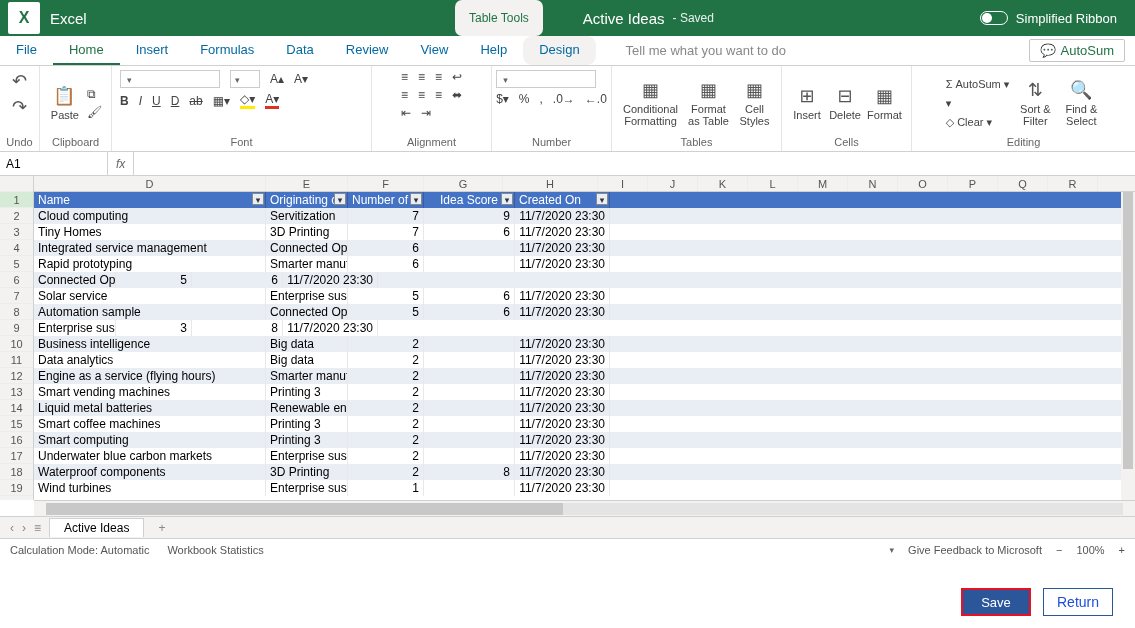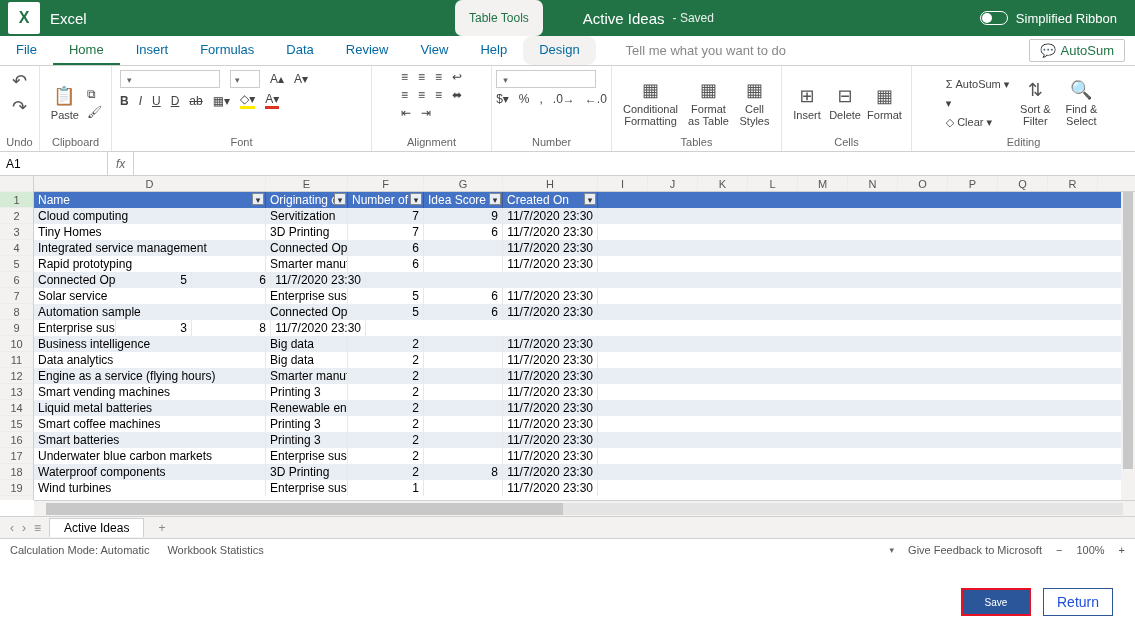--- a/index.html
+++ b/index.html
@@ -41,34 +41,34 @@
 .data-rows { }
 .data-row { display: flex; height: 16px; font-size: 12px; line-height: 16px; }
 .data-row.even { background: #e9edf4; }
 .cell { border-right: 1px solid #e8e8e8; padding: 0 4px; overflow: hidden; white-space: nowrap; height: 16px; }
 .header-row { background: #4472c4; color: #fff; }
 .header-row .cell { position: relative; border-right: 1px solid #3b5b99; }
 .filter-icon { position: absolute; right: 1px; top: 1px; width: 12px; height: 12px; background: #e9edf4; color: #333; font-size: 9px; text-align: center; line-height: 12px; border: 1px solid #888; }
 .colD { width: 232px; }
 .colE { width: 82px; }
 .colF { width: 76px; }
-.colG { width: 79px; }
+.colG { width: 79px; margin-left: 12px; }
 .colH { width: 95px; }
 .h-scroll { height: 16px; background: #f3f2f1; border-top: 1px solid #d0d0d0; position: relative; margin-left: 34px; }
 .h-scroll-track { position: absolute; left: 12px; right: 12px; top: 2px; height: 12px; background: #e4e4e4; }
 .h-scroll-thumb { position: absolute; left: 0; width: 48%; height: 100%; background: #c8c8c8; }
 .sheet-tabs { height: 22px; background: #f3f2f1; border-top: 1px solid #d0d0d0; display: flex; align-items: center; font-size: 12px; padding-left: 10px; gap: 8px; }
 .sheet-nav { color: #888; font-size: 12px; }
 .sheet-tab { padding: 2px 14px; background: #fff; border: 1px solid #d0d0d0; border-bottom: none; }
 .sheet-add { color: #888; padding: 0 6px; }
 .status-bar { height: 22px; border-top: 1px solid #d0d0d0; display: flex; align-items: center; font-size: 11px; color: #555; padding: 0 10px; }
 .status-left { display: flex; gap: 18px; }
 .status-right { margin-left: auto; display: flex; gap: 14px; align-items: center; }
 .bottom-buttons { position: absolute; bottom: 12px; right: 22px; display: flex; gap: 12px; }
-.btn-save { width: 70px; height: 28px; background: #2b579a; color: #fff; border: 2px solid #e81123; display: flex; align-items: center; justify-content: center; font-size: 10px; }
+.btn-save { width: 70px; height: 28px; background: #2b579a; color: #fff; border: 2px solid #e81123; display: flex; align-items: center; justify-content: center; font-size: 13px; }
 .btn-return { width: 70px; height: 28px; border: 1px solid #2b579a; color: #1d4ed8; display: flex; align-items: center; justify-content: center; font-size: 14px; background: #fff; }
 .num { text-align: right; }
 .dropdown-caret { font-size: 9px; color: #666; }
 .v-scroll { position: absolute; right: 0; top: 16px; bottom: 0; width: 14px; background: #f3f2f1; }
 .v-thumb { width: 10px; margin: 0 2px; background: #c8c8c8; height: 90%; }
 </style>
 </head>
 <body>
 
 <div class="titlebar">
@@ -379,21 +379,21 @@
           <div class="cell colH num">11/7/2020 23:30</div>
         </div>
         <div class="data-row">
           <div class="cell colD">Smart coffee machines</div>
           <div class="cell colE">Printing 3</div>
           <div class="cell colF num">2</div>
           <div class="cell colG num"></div>
           <div class="cell colH num">11/7/2020 23:30</div>
         </div>
         <div class="data-row even">
-          <div class="cell colD">Smart batteries</div>
+          <div class="cell colD">Smart computing</div>
           <div class="cell colE">Printing 3</div>
           <div class="cell colF num">2</div>
           <div class="cell colG num"></div>
           <div class="cell colH num">11/7/2020 23:30</div>
         </div>
         <div class="data-row">
           <div class="cell colD">Underwater blue carbon markets</div>
           <div class="cell colE">Enterprise susta</div>
           <div class="cell colF num">2</div>
           <div class="cell colG num"></div>

